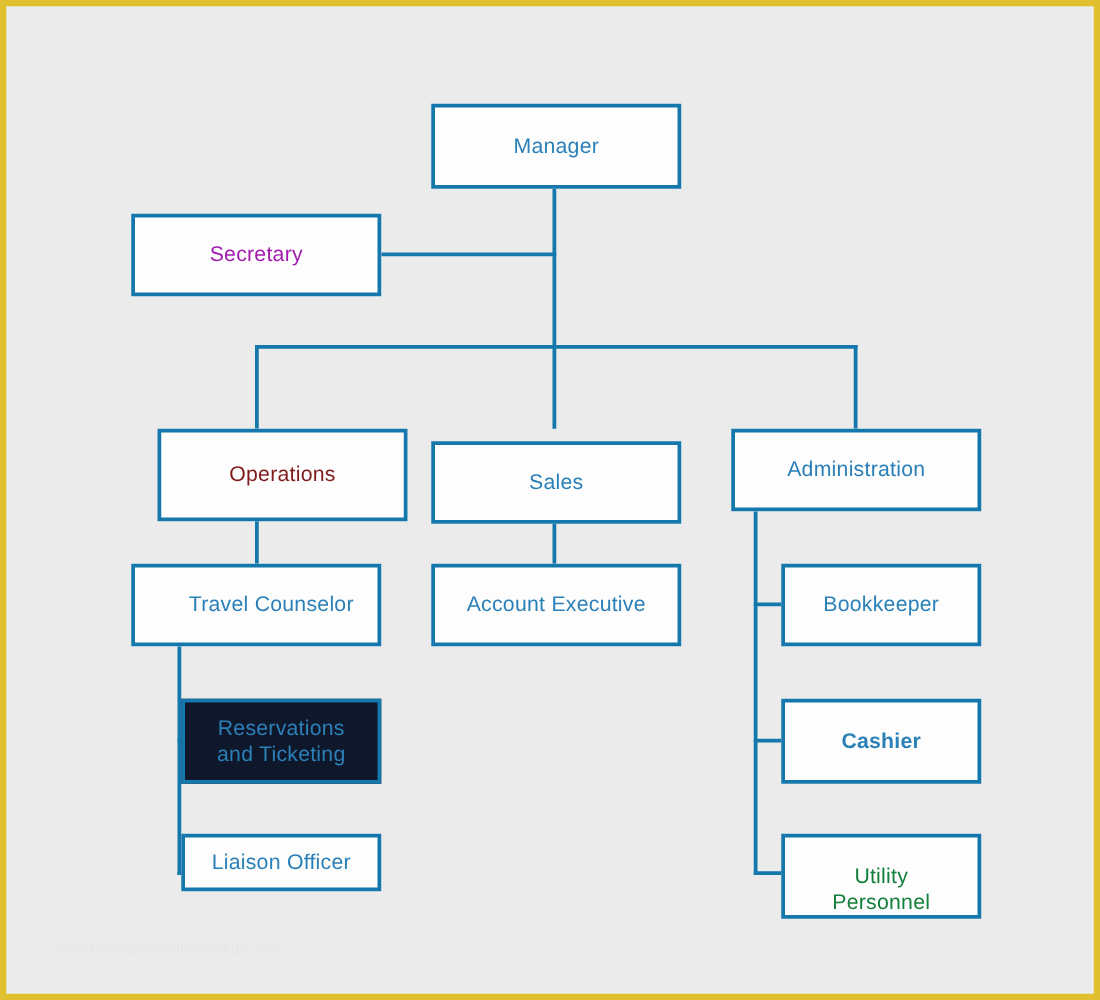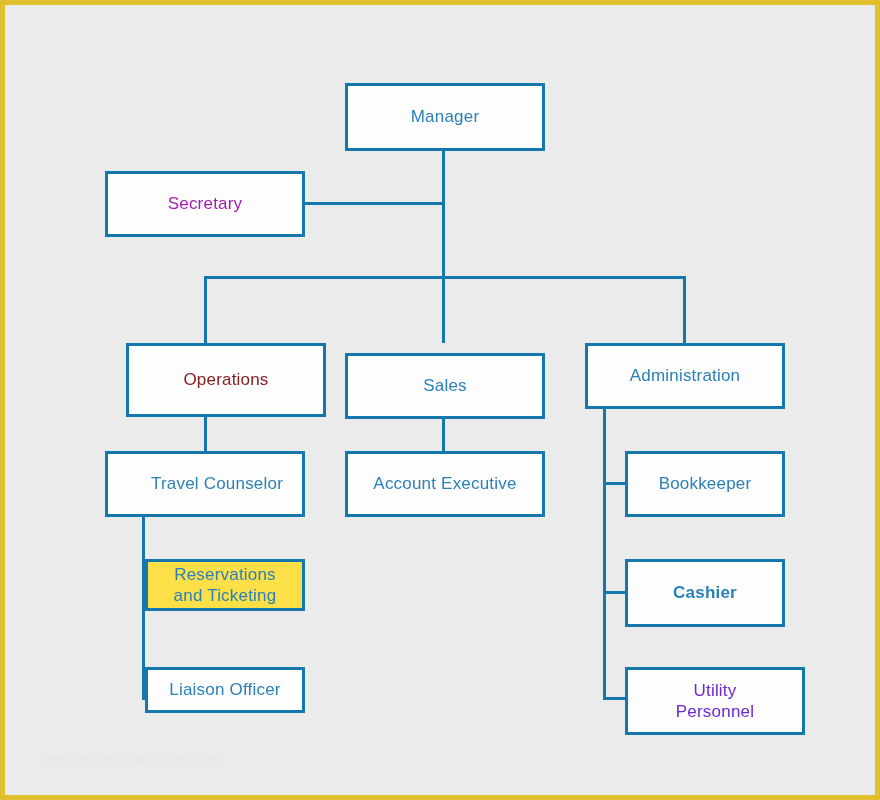--- a/index.html
+++ b/index.html
@@ -76,21 +76,21 @@
       <div class="connector" style="left: 598px; top: 586px; width: 25px; height: 3px; background: rgb(20, 120, 172);"></div>
       <div class="connector" style="left: 598px; top: 692px; width: 25px; height: 3px; background: rgb(20, 120, 172);"></div>
       <div class="node" style="left: 340px; top: 78px; width: 200px; height: 68px; background: rgb(253, 253, 253); border-color: rgb(20, 120, 172); color: rgb(43, 128, 184);"><span>Manager</span></div>
       <div class="node" style="left: 100px; top: 166px; width: 200px; height: 66px; background: rgb(253, 253, 253); border-color: rgb(20, 120, 172); color: #a21caf;"><span>Secretary</span></div>
       <div class="node" style="left: 100px; top: 338px; width: 200px; height: 74px; background: rgb(253, 253, 253); border-color: rgb(20, 120, 172); color: #7f1d1d; margin-left: 21px;"><span>Operations</span></div>
       <div class="node" style="left: 340px; top: 348px; width: 200px; height: 66px; background: rgb(253, 253, 253); border-color: rgb(20, 120, 172); color: rgb(43, 128, 184);"><span>Sales</span></div>
       <div class="node" style="left: 580px; top: 338px; width: 200px; height: 66px; background: rgb(253, 253, 253); border-color: rgb(20, 120, 172); color: rgb(43, 128, 184);"><span>Administration</span></div>
       <div class="node" style="left: 100px; top: 446px; width: 200px; height: 66px; background: rgb(253, 253, 253); border-color: rgb(20, 120, 172); color: rgb(43, 128, 184); padding-left: 24px;"><span>Travel Counselor</span></div>
       <div class="node" style="left: 340px; top: 446px; width: 200px; height: 66px; background: rgb(253, 253, 253); border-color: rgb(20, 120, 172); color: rgb(43, 128, 184); align-items: center;"><span>Account Executive</span></div>
       <div class="node" style="left: 620px; top: 446px; width: 160px; height: 66px; background: rgb(253, 253, 253); border-color: rgb(20, 120, 172); color: rgb(43, 128, 184);"><span>Bookkeeper</span></div>
-      <div class="node" style="left: 140px; top: 554px; width: 160px; height: 52px; background: #fde047; border-color: rgb(20, 120, 172); color: rgb(43, 128, 184);"><span>Reservations
+      <div class="node" style="left: 140px; top: 554px; width: 160px; height: 68px; background: #0f172a; border-color: rgb(20, 120, 172); color: rgb(43, 128, 184);"><span>Reservations
 and Ticketing</span></div>
       <div class="node" style="left: 620px; top: 554px; width: 160px; height: 68px; background: rgb(253, 253, 253); border-color: rgb(20, 120, 172); color: rgb(43, 128, 184); font-weight: bold;"><span>Cashier</span></div>
       <div class="node" style="left: 140px; top: 662px; width: 160px; height: 46px; background: rgb(253, 253, 253); border-color: rgb(20, 120, 172); color: rgb(43, 128, 184);"><span>Liaison Officer</span></div>
-      <div class="node" style="left: 620px; top: 662px; width: 180px; height: 68px; background: rgb(253, 253, 253); border-color: rgb(20, 120, 172); color: #6d28d9;"><span>Utility
+      <div class="node" style="left: 620px; top: 662px; width: 160px; height: 68px; background: rgb(253, 253, 253); border-color: rgb(20, 120, 172); color: #15803d; align-items: flex-end;"><span>Utility
 Personnel</span></div>
     </div>
   <div class="watermark">www.heritagechristiancollege.com</div>
 </div>
 
 </body></html>

